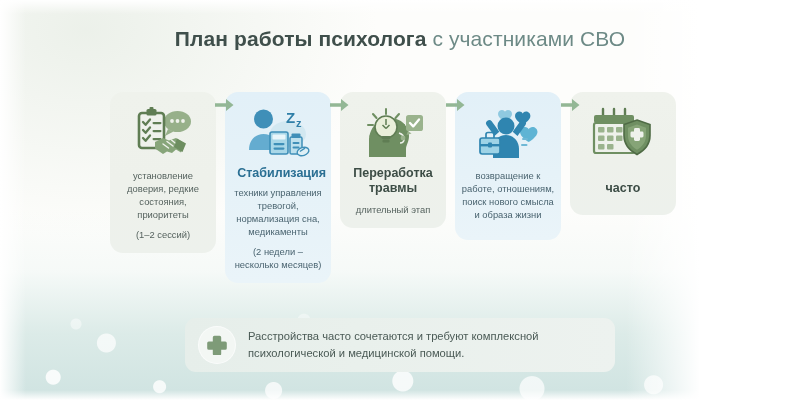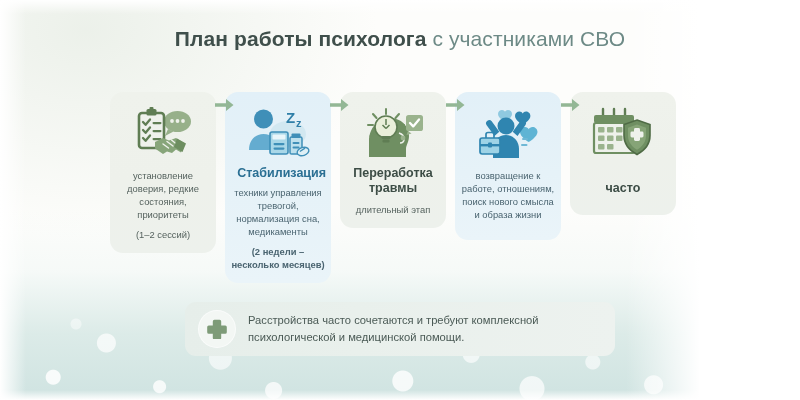--- a/index.html
+++ b/index.html
@@ -78,31 +78,31 @@
     letter-spacing:0;
   }
   .green .card-title{color:#3d4d46;}
   .blue .card-title{color:#2a6f93;text-align:right;}
   .card-desc{
     margin-top:5px;font-size:9.4px;line-height:13px;color:#55625e;
     padding:0 1px;
   }
   .blue .card-desc{color:#4a6470;}
   .card-note{margin-top:7px;font-size:9.4px;line-height:13px;color:#55625e;}
-  .blue .card-note{color:#4a6470;font-weight:bold;}
+  .blue .card-note{color:#4a6470;}
 
   
   .arrow{
     position:absolute;top:98px;width:19px;height:14px;z-index:5;
   }
   .arrow svg{display:block;}
 
   
   .banner{
-    position:absolute;left:185px;top:302px;width:430px;height:54px;
+    position:absolute;left:185px;top:318px;width:430px;height:54px;
     border-radius:11px;display:flex;align-items:center;
     background:linear-gradient(90deg,#e6eeea 0%,#e9f0ec 40%,#edf2ef 100%);
     box-sizing:border-box;padding-left:14px;
   }
   .banner-badge{
     width:36px;height:36px;border-radius:50%;
     background:#f3f7f4;display:flex;align-items:center;justify-content:center;
     flex:0 0 36px;box-shadow:0 0 0 1px rgba(255,255,255,.8);
   }
   .banner-text{

